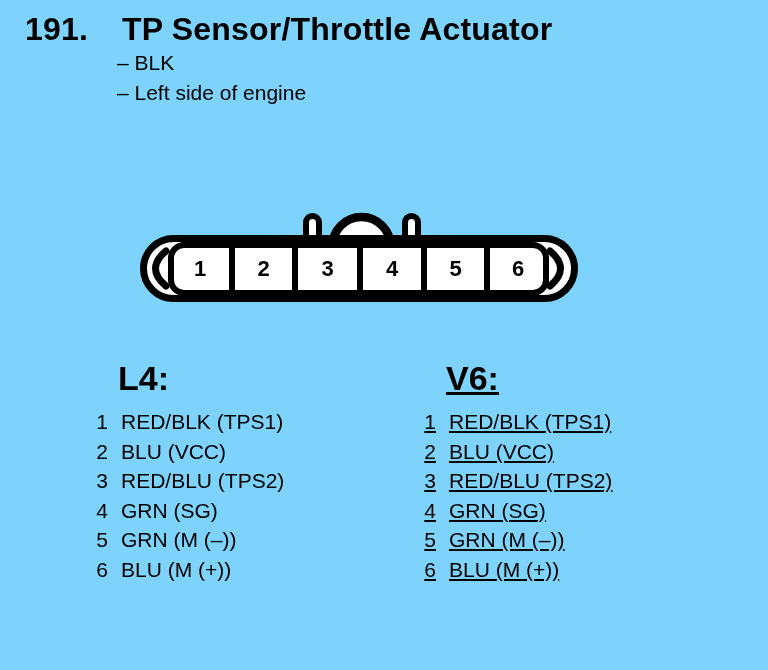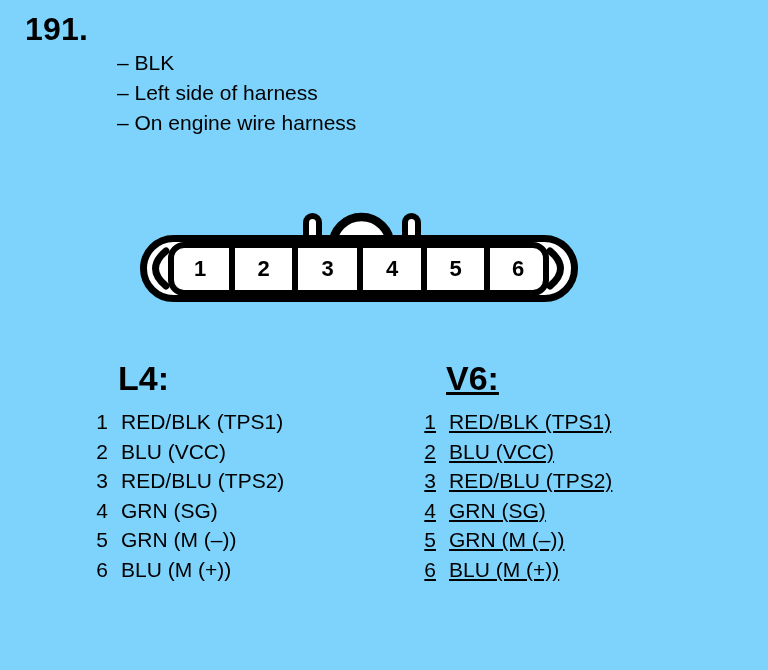--- a/index.html
+++ b/index.html
@@ -87,26 +87,26 @@
     margin-left: 13px;
   }
 </style>
 </head>
 <body>
 
 <div id="page">
 
   <div class="title-row">
     <span class="title-num">191.</span>
+    <span class="title-text">TP Sensor/Throttle Actuator</span>
   </div>
 
   <div class="notes">
     <div class="note-line">– BLK</div>
-    <div class="note-line">– Left side of harness</div>
-    <div class="note-line">– On engine wire harness</div>
+    <div class="note-line">– Left side of engine</div>
   </div>
 
   <div class="connector-wrap">
     <svg width="464" height="130" viewBox="0 0 464 130" xmlns="http://www.w3.org/2000/svg">
 
       <rect x="178" y="26" width="13" height="34" rx="6.5" fill="#ffffff" stroke="#000000" stroke-width="6"></rect>
       <rect x="277" y="26" width="13" height="34" rx="6.5" fill="#ffffff" stroke="#000000" stroke-width="6"></rect>
 
       <path d="M 204.5 56 A 29 29 0 0 1 262.5 56" fill="#ffffff" stroke="#000000" stroke-width="8.5"></path>
 

